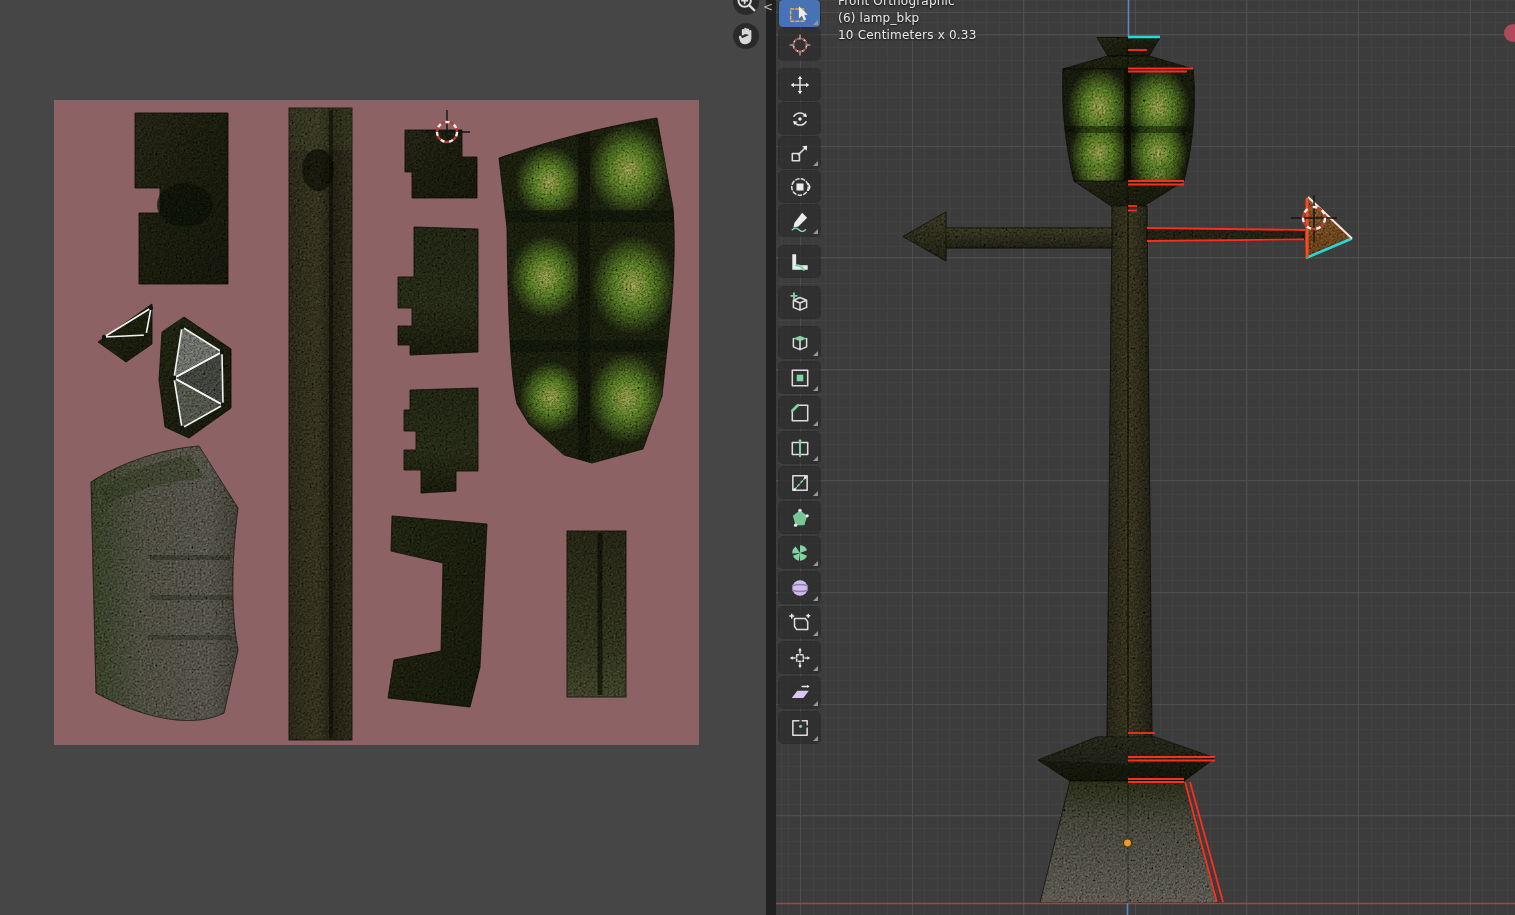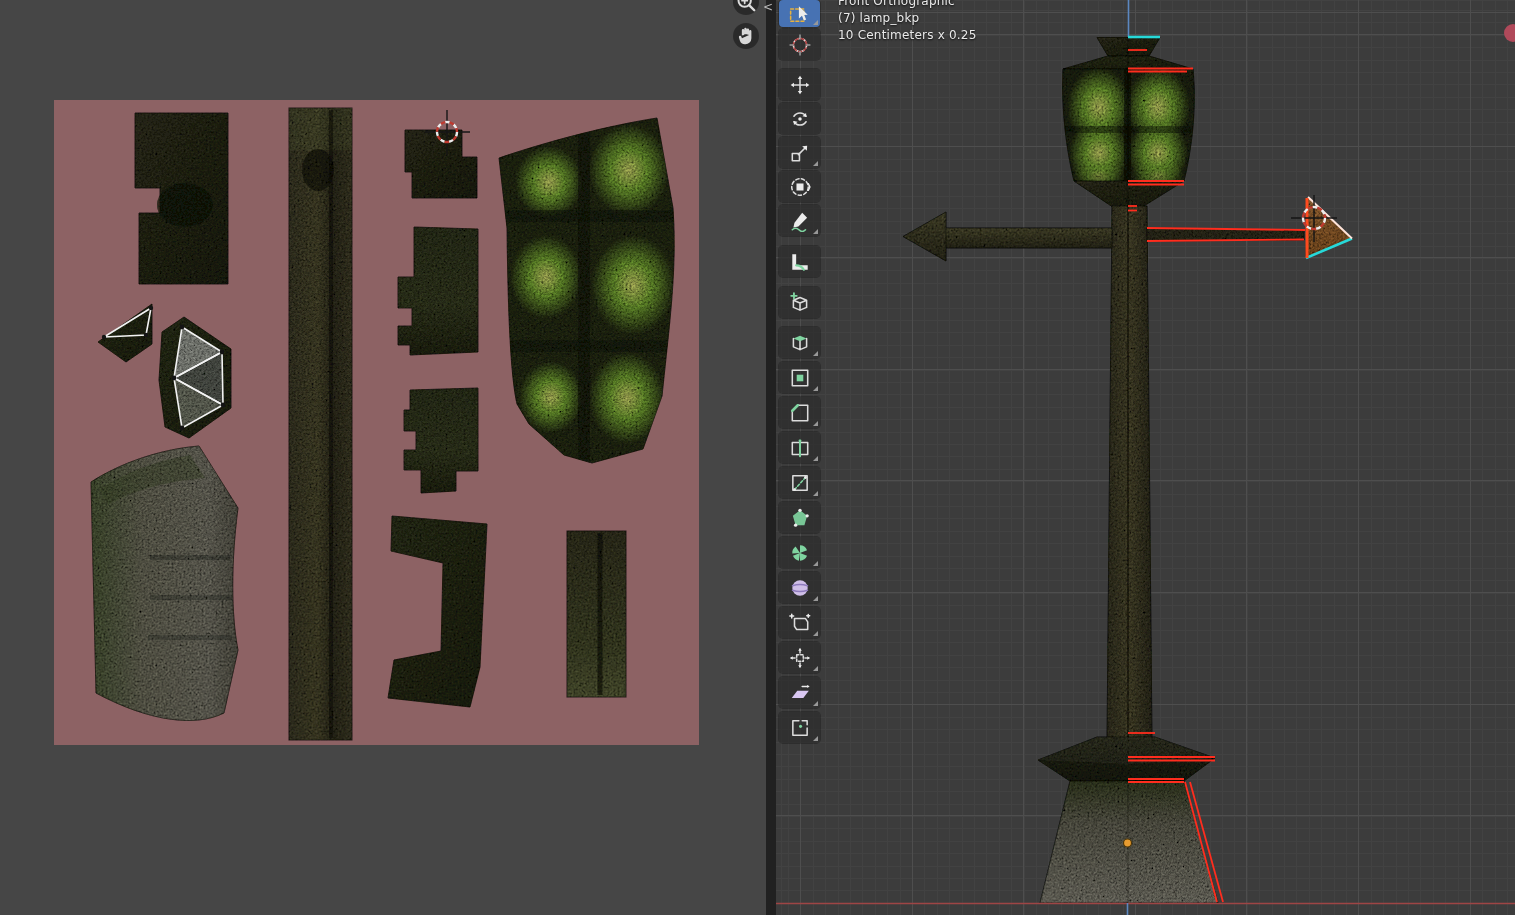--- a/index.html
+++ b/index.html
@@ -272,22 +272,22 @@
 
       <circle cx="1127.5" cy="843" r="4" fill="var(--origin,#e89c30)" stroke="#4d3608" stroke-width="1.2"></circle>
 
       <line class="axisx" x1="776" y1="903.5" x2="1515" y2="903.5"></line>
       <line class="axisz" x1="1127.5" y1="903" x2="1127.5" y2="915"></line>
     </g>
   </svg>
 
   <div class="vp-header">
     <div>Front Orthographic</div>
-    <div>(7) lamp_bkp</div>
-    <div>10 Centimeters x 0.25</div>
+    <div>(6) lamp_bkp</div>
+    <div>10 Centimeters x 0.33</div>
   </div>
 
   <div class="toolbar" id="toolbar">
       <div class="tool active" title="Select Box" style="top: 0px; height: 27px;">
         <svg width="22" height="22" viewBox="0 0 20 20" fill="none" stroke="#dcdcdc" stroke-width="1.4" stroke-linecap="round" stroke-linejoin="round">
           <rect x="1.5" y="5.5" width="12" height="11" stroke="#e7b13e" stroke-dasharray="2.6 2" fill="none"></rect>
           <path d="M9,3 L9,14 L11.8,11.6 L13.6,16 L15.6,15.1 L13.8,10.8 L17,10.6 Z" fill="#ececec" stroke="none"></path>
         </svg>
         <i class="corner"></i>
       </div>

